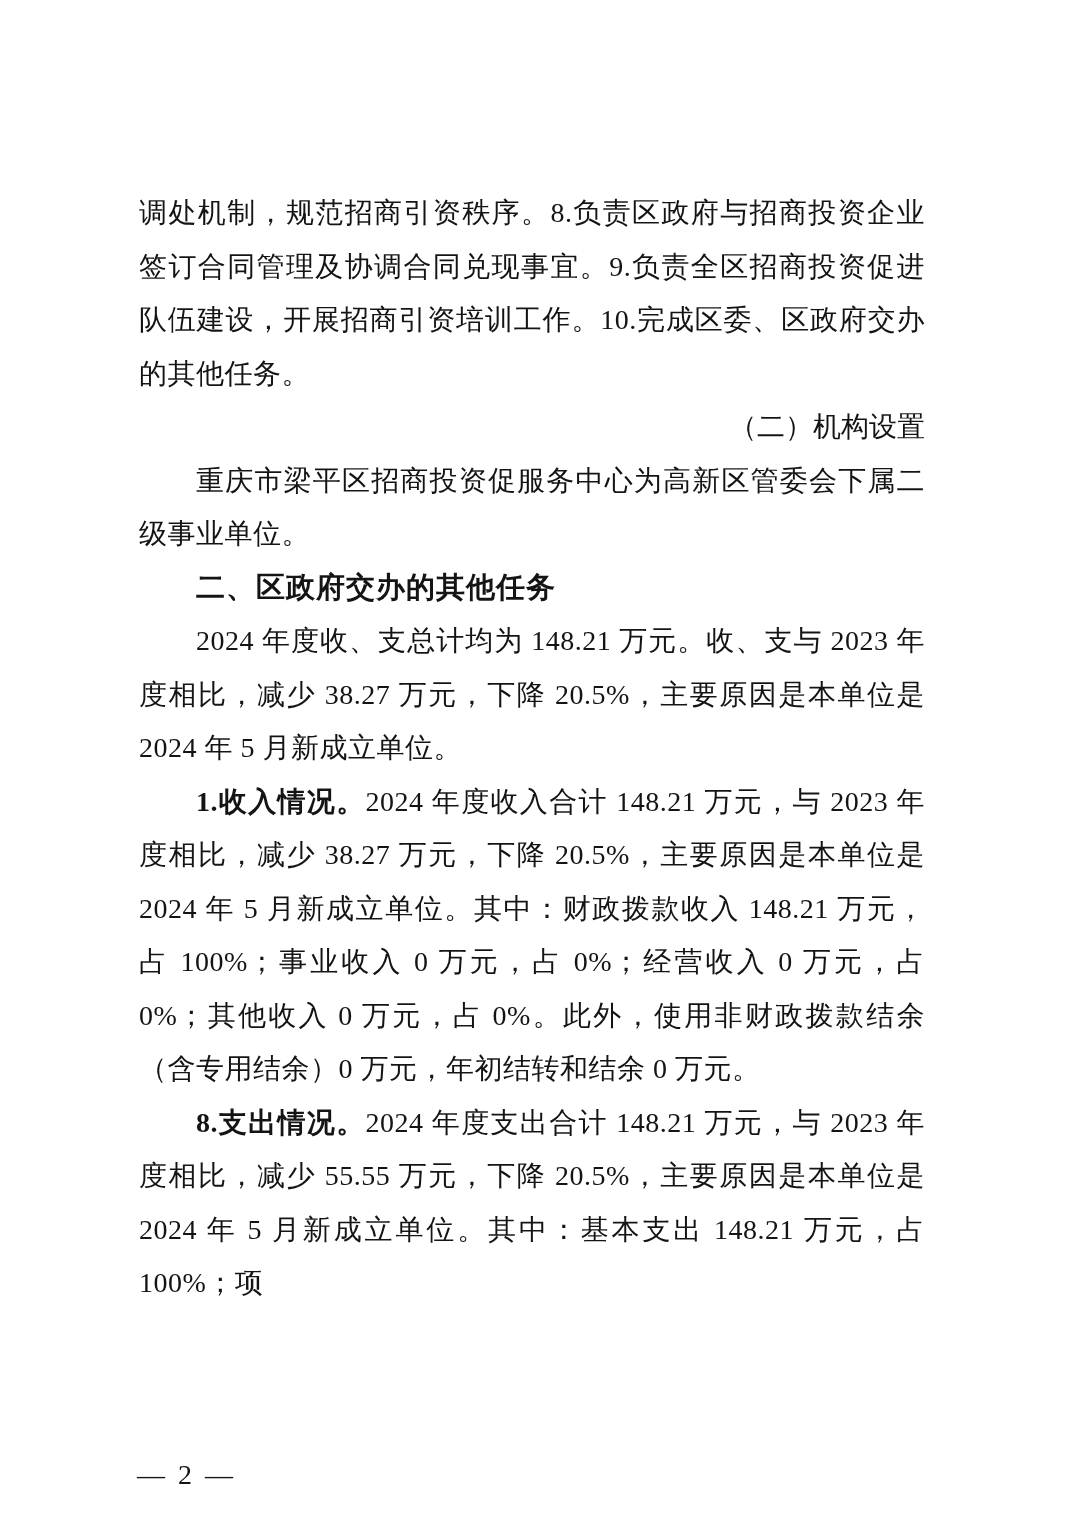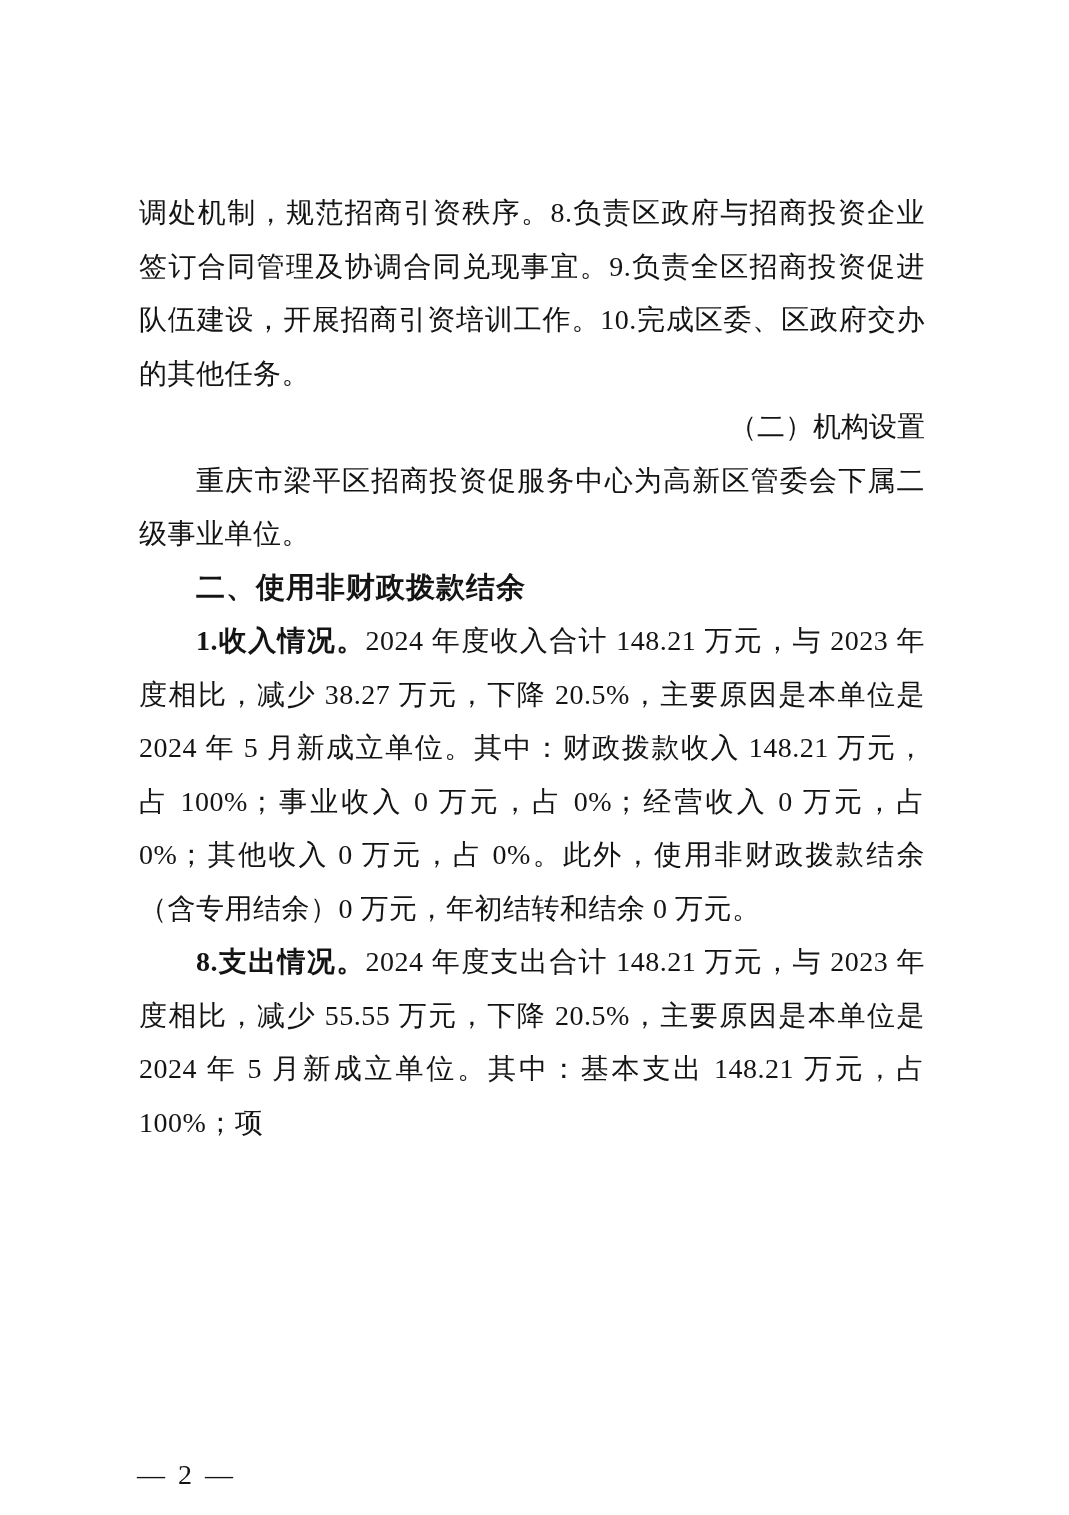--- a/index.html
+++ b/index.html
@@ -59,18 +59,19 @@
   }
 </style>
 </head>
 <body>
 
 <div class="page">
   <div class="content">
       <div class="para body"><span class="seg">调处机制，规范招商引资秩序。8.负责区政府与招商投资企业签订合同管理及协调合同兑现事宜。9.负责全区招商投资促进队伍建设，开展招商引资培训工作。10.完成区委、区政府交办的其他任务。</span></div>
       <div class="para kaiti indent"><span class="seg">（二）机构设置</span></div>
       <div class="para body indent"><span class="seg">重庆市梁平区招商投资促服务中心为高新区管委会下属二级事业单位。</span></div>
-      <div class="para heading indent"><span class="seg">二、使用非财政拨款结余</span></div>
+      <div class="para heading indent"><span class="seg">二、区政府交办的其他任务</span></div>
+      <div class="para body indent"><span class="seg">2024 年度收、支总计均为 148.21 万元。收、支与 2023 年度相比，减少 38.27 万元，下降 20.5%，主要原因是本单位是 2024 年 5 月新成立单位。</span></div>
       <div class="para body indent"><span class="lead-bold">1.收入情况。</span><span class="seg">2024 年度收入合计 148.21 万元，与 2023 年度相比，减少 38.27 万元，下降 20.5%，主要原因是本单位是 2024 年 5 月新成立单位。其中：财政拨款收入 148.21 万元，占 100%；事业收入 0 万元，占 0%；经营收入 0 万元，占 0%；其他收入 0 万元，占 0%。此外，使用非财政拨款结余（含专用结余）0 万元，年初结转和结余 0 万元。</span></div>
       <div class="para body indent"><span class="lead-bold">8.支出情况。</span><span class="seg">2024 年度支出合计 148.21 万元，与 2023 年度相比，减少 55.55 万元，下降 20.5%，主要原因是本单位是 2024 年 5 月新成立单位。其中：基本支出 148.21 万元，占 100%；项</span></div>
     </div>
   <div class="footer">— 2 —</div>
 </div>
 
 </body></html>

